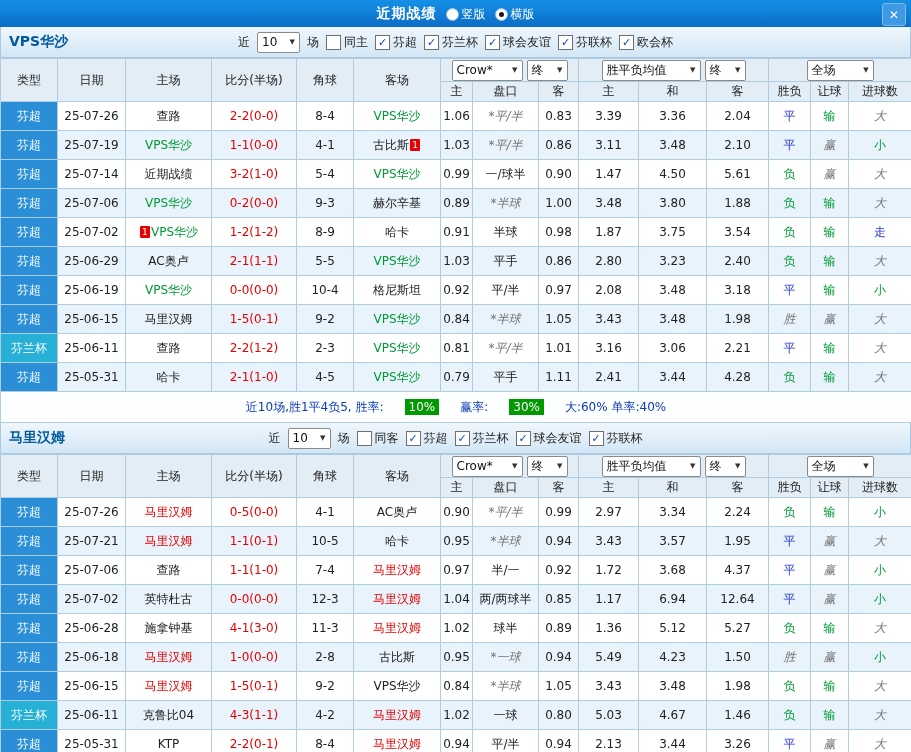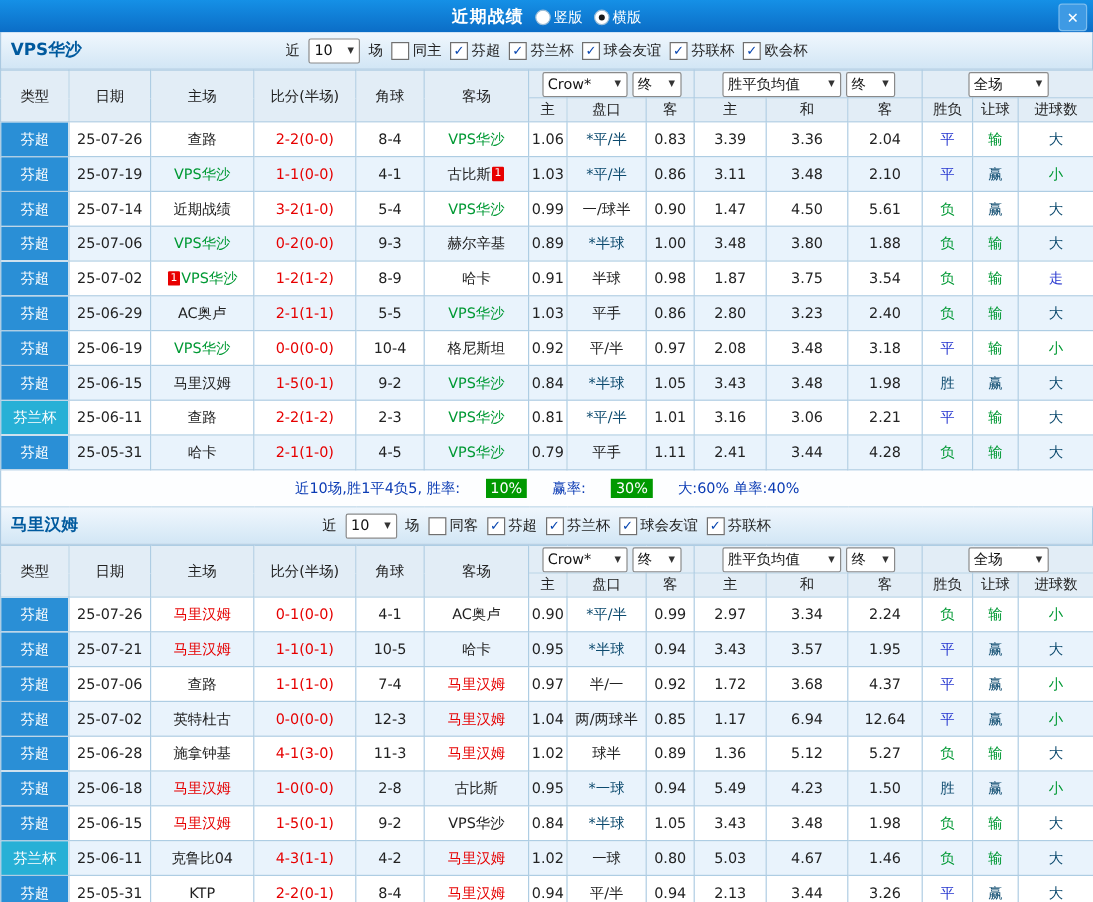--- a/index.html
+++ b/index.html
@@ -43,21 +43,21 @@
                     overflow:hidden;padding:0;}
   .grid thead th{background:#e2edf6;font-weight:normal;color:#222;}
   .head1 th{height:22px;}
   .head2 th{height:19px;}
   .sel-row{display:flex;align-items:center;justify-content:center;gap:4px;}
   .grid tbody td{height:28px;background:#fff;}
   .grid tbody tr.alt td{background:#e9f3fc;}
   .grid tbody tr td.type-league{background:#2a8fd6;color:#fff;}
   .grid tbody tr td.type-cup{background:#27b0d6;color:#fff;}
   .score{color:#e60000;margin-top:44px;}
-  .c-red{color:#0c4a6e;}
+  .c-red{color:#737373;font-style:italic;}
   .c-green{color:#019934;}
   .c-blue{color:#2737cf;}
   .hl-green{color:#019934;}
   .hl-red{color:#e60000;}
   .red-card{display:inline-block;width:10px;height:12px;background:#e80000;color:#fff;font-size:9px;
             line-height:12px;text-align:center;margin:0 1px;vertical-align:middle;border-radius:1px;}
   .grid tbody tr.summary-tr td{height:30px;background:#fdfeff;color:#0b3bb4;font-size:12px;}
   .chip{display:inline-block;background:#009900;color:#fff;padding:1px 4px;margin:0 3px;font-size:12px;text-align:right;}
   .sum-text{margin:0 18px;}
 </style>
@@ -465,21 +465,21 @@
             <th>胜负</th>
             <th>让球</th>
             <th>进球数</th>
           </tr>
         </thead>
         <tbody>
           <tr>
             <td class="type-cell type-league">芬超</td>
             <td>25-07-26</td>
             <td><span class="team-nm hl-red">马里汉姆</span></td>
-            <td class="score">0-1(0-0)</td>
+            <td class="score">0-5(0-0)</td>
             <td>4-1</td>
             <td><span class="team-nm">AC奥卢</span></td>
             <td>0.90</td>
             <td class="c-red">*平/半</td>
             <td>0.99</td>
             <td>2.97</td>
             <td>3.34</td>
             <td>2.24</td>
             <td class="c-green">负</td>
             <td class="c-green">输</td>

